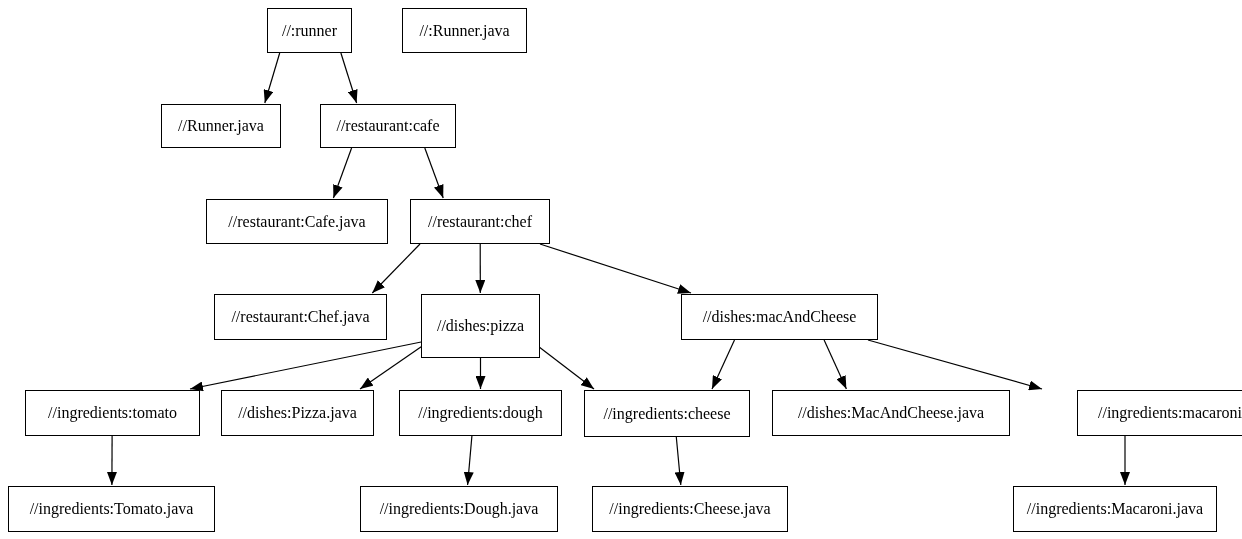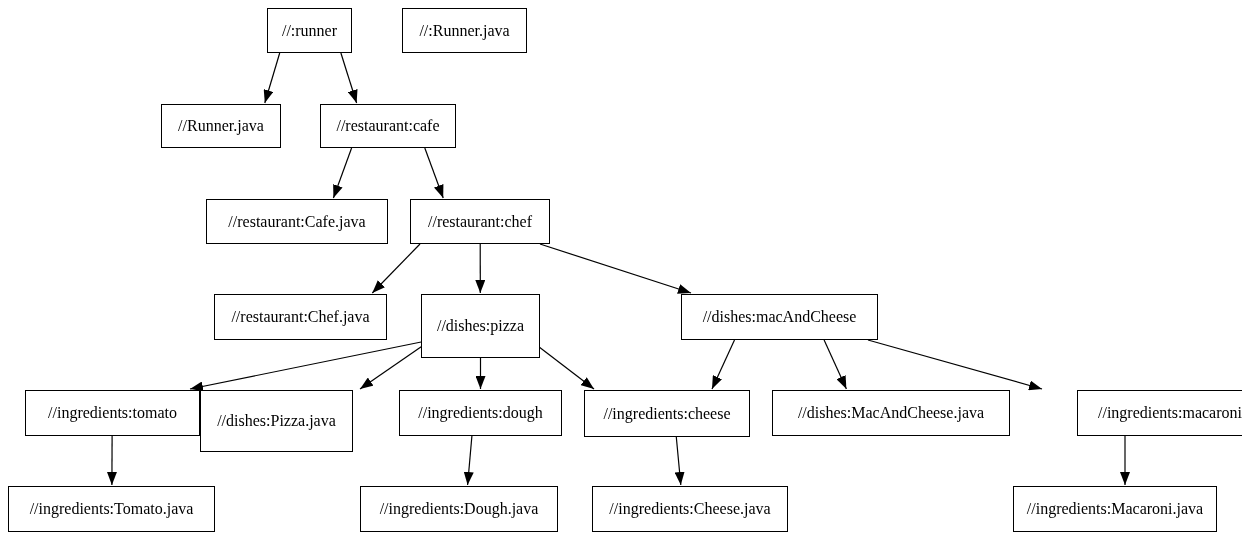--- a/index.html
+++ b/index.html
@@ -78,21 +78,21 @@
       <div class="node" style="left: 267px; top: 8px; width: 85px; height: 45px; border-color: rgb(0, 0, 0); background: rgb(255, 255, 255); color: rgb(0, 0, 0);">//:runner</div>
       <div class="node" style="left: 376px; top: 8px; width: 125px; height: 45px; border-color: rgb(0, 0, 0); background: rgb(255, 255, 255); color: rgb(0, 0, 0); margin-left: 26px;">//:Runner.java</div>
       <div class="node" style="left: 161px; top: 104px; width: 120px; height: 44px; border-color: rgb(0, 0, 0); background: rgb(255, 255, 255); color: rgb(0, 0, 0);">//Runner.java</div>
       <div class="node" style="left: 320px; top: 104px; width: 136px; height: 44px; border-color: rgb(0, 0, 0); background: rgb(255, 255, 255); color: rgb(0, 0, 0);">//restaurant:cafe</div>
       <div class="node" style="left: 206px; top: 199px; width: 182px; height: 45px; border-color: rgb(0, 0, 0); background: rgb(255, 255, 255); color: rgb(0, 0, 0); text-align: right;">//restaurant:Cafe.java</div>
       <div class="node" style="left: 410px; top: 199px; width: 140px; height: 45px; border-color: rgb(0, 0, 0); background: rgb(255, 255, 255); color: rgb(0, 0, 0);">//restaurant:chef</div>
       <div class="node" style="left: 214px; top: 294px; width: 173px; height: 46px; border-color: rgb(0, 0, 0); background: rgb(255, 255, 255); color: rgb(0, 0, 0);">//restaurant:Chef.java</div>
       <div class="node" style="left: 421px; top: 294px; width: 119px; height: 64px; border-color: rgb(0, 0, 0); background: rgb(255, 255, 255); color: rgb(0, 0, 0);">//dishes:pizza</div>
       <div class="node" style="left: 681px; top: 294px; width: 197px; height: 46px; border-color: rgb(0, 0, 0); background: rgb(255, 255, 255); color: rgb(0, 0, 0);">//dishes:macAndCheese</div>
       <div class="node" style="left: 25px; top: 390px; width: 175px; height: 46px; border-color: rgb(0, 0, 0); background: rgb(255, 255, 255); color: rgb(0, 0, 0);">//ingredients:tomato</div>
-      <div class="node" style="left: 200px; top: 390px; width: 153px; height: 62px; border-color: rgb(0, 0, 0); background: rgb(255, 255, 255); color: rgb(0, 0, 0);">//dishes:Pizza.java</div>
+      <div class="node" style="left: 221px; top: 390px; width: 153px; height: 46px; border-color: rgb(0, 0, 0); background: rgb(255, 255, 255); color: rgb(0, 0, 0);">//dishes:Pizza.java</div>
       <div class="node" style="left: 399px; top: 390px; width: 163px; height: 46px; border-color: rgb(0, 0, 0); background: rgb(255, 255, 255); color: rgb(0, 0, 0);">//ingredients:dough</div>
       <div class="node" style="left: 584px; top: 390px; width: 166px; height: 47px; border-color: rgb(0, 0, 0); background: rgb(255, 255, 255); color: rgb(0, 0, 0);">//ingredients:cheese</div>
       <div class="node" style="left: 772px; top: 390px; width: 238px; height: 46px; border-color: rgb(0, 0, 0); background: rgb(255, 255, 255); color: rgb(0, 0, 0);">//dishes:MacAndCheese.java</div>
       <div class="node" style="left: 1032px; top: 390px; width: 186px; height: 46px; border-color: rgb(0, 0, 0); background: rgb(255, 255, 255); color: rgb(0, 0, 0); margin-left: 45px;">//ingredients:macaroni</div>
       <div class="node" style="left: 8px; top: 486px; width: 207px; height: 46px; border-color: rgb(0, 0, 0); background: rgb(255, 255, 255); color: rgb(0, 0, 0);">//ingredients:Tomato.java</div>
       <div class="node" style="left: 360px; top: 486px; width: 198px; height: 46px; border-color: rgb(0, 0, 0); background: rgb(255, 255, 255); color: rgb(0, 0, 0);">//ingredients:Dough.java</div>
       <div class="node" style="left: 592px; top: 486px; width: 196px; height: 46px; border-color: rgb(0, 0, 0); background: rgb(255, 255, 255); color: rgb(0, 0, 0);">//ingredients:Cheese.java</div>
       <div class="node" style="left: 1013px; top: 486px; width: 204px; height: 46px; border-color: rgb(0, 0, 0); background: rgb(255, 255, 255); color: rgb(0, 0, 0);">//ingredients:Macaroni.java</div>
     </div>
 </div>

